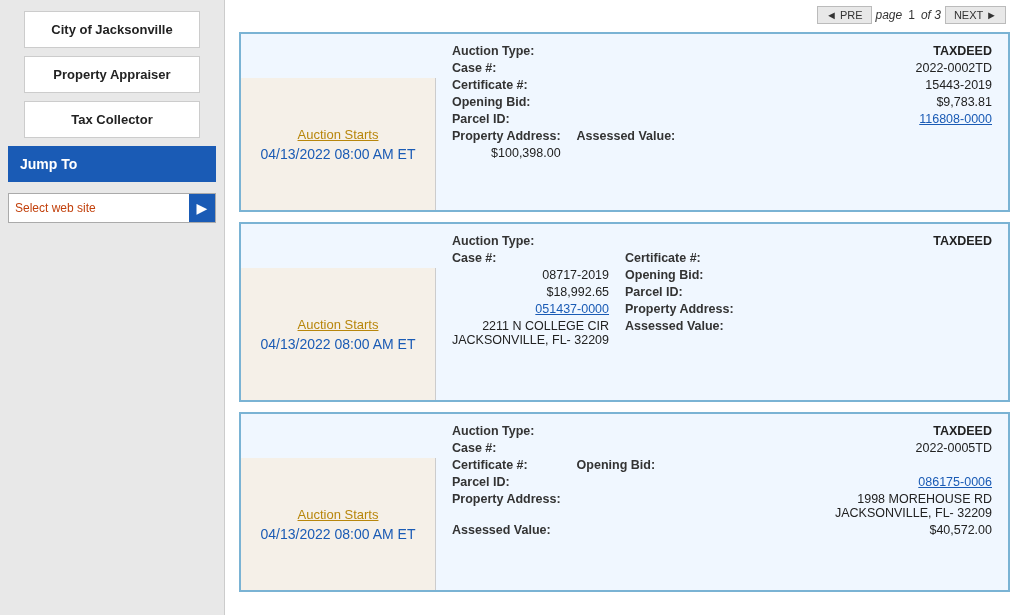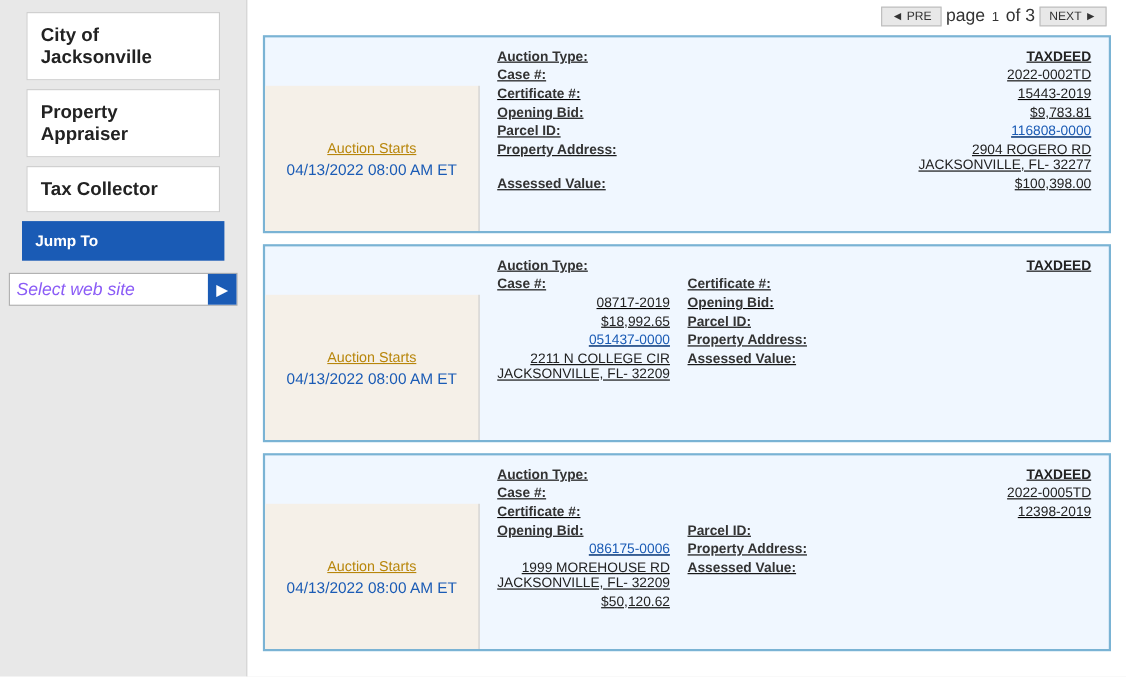--- a/index.html
+++ b/index.html
@@ -23,54 +23,54 @@
       flex-direction: column;
       gap: 2px;
     }
 
     .sidebar-nav-item {
       background: #fff;
       border: 1px solid #ccc;
       margin: 3px 24px;
       padding: 10px 12px;
       font-weight: bold;
-      font-size: 17px;
+      font-size: 13px;
       color: #222;
       cursor: pointer;
+      text-align: center;
     }
 
     .sidebar-jump-to {
       background: #1a5bb5;
       border: none;
-      margin: 3px 20px;
+      margin: 3px 8px;
       padding: 10px 12px;
       font-weight: bold;
       font-size: 14px;
       color: #fff;
       cursor: pointer;
     }
 
     .sidebar-select-wrapper {
       display: flex;
       align-items: center;
       margin: 6px 8px 4px 8px;
       border: 1px solid #aaa;
       background: #fff;
     }
 
     .sidebar-select {
       flex: 1;
       border: none;
       outline: none;
       padding: 5px 6px;
-      font-size: 16px;
-      color: #8b5cf6;
+      font-size: 12px;
+      color: #c2410c;
       background: transparent;
       appearance: none;
-      font-style: italic;
     }
 
     .sidebar-select-btn {
       background: #1a5bb5;
       border: none;
       color: #fff;
       width: 26px;
       height: 28px;
       display: flex;
       align-items: center;
@@ -100,22 +100,23 @@
     .page-btn {
       background: #e8e8e8;
       border: 1px solid #bbb;
       padding: 2px 8px;
       font-size: 11px;
       cursor: pointer;
       color: #333;
     }
 
     .page-label {
-      font-size: 16px;
+      font-size: 12px;
       color: #333;
+      font-style: italic;
     }
 
     .page-num {
       font-size: 12px;
       color: #333;
       margin: 0 2px;
     }
 
     
     .auction-card {
@@ -154,21 +155,20 @@
       text-align: center;
     }
 
     .auction-right {
       flex: 1;
       padding: 10px 16px;
       display: grid;
       grid-template-columns: auto 1fr;
       gap: 3px 16px;
       align-content: start;
-      text-decoration: underline;
     }
 
     .field-label {
       font-weight: bold;
       color: #333;
       font-size: 12.5px;
       white-space: nowrap;
     }
 
     .field-value {
@@ -246,24 +246,20 @@
       <span class="field-label">Certificate #:</span>
       <span class="field-value">15443-2019</span>
 
       <span class="field-label">Opening Bid:</span>
       <span class="field-value">$9,783.81</span>
 
       <span class="field-label">Parcel ID:</span>
       <span class="field-value link">116808-0000</span>
 
       <span class="field-label">Property Address:</span>
-      <span class="field-value address-line">
-        <span>2904 ROGERO RD</span><br>
-        <span>JACKSONVILLE, FL- 32277</span>
-      </span>
 
       <span class="field-label">Assessed Value:</span>
       <span class="field-value">$100,398.00</span>
     </div>
   </div>
 
   <div class="auction-card">
     <div class="auction-left">
       <div class="auction-starts-label">Auction Starts</div>
       <div class="auction-starts-date">04/13/2022 08:00 AM ET</div>
@@ -299,31 +295,30 @@
       <div class="auction-starts-date">04/13/2022 08:00 AM ET</div>
     </div>
     <div class="auction-right">
       <span class="field-label">Auction Type:</span>
       <span class="field-value bold">TAXDEED</span>
 
       <span class="field-label">Case #:</span>
       <span class="field-value">2022-0005TD</span>
 
       <span class="field-label">Certificate #:</span>
-      <span class="field-value">12398-2019</span>
 
       <span class="field-label">Opening Bid:</span>
 
       <span class="field-label">Parcel ID:</span>
       <span class="field-value link">086175-0006</span>
 
       <span class="field-label">Property Address:</span>
       <span class="field-value address-line">
-        <span>1999 MOREHOUSE RD</span><br>
+        <span>1998 MOREHOUSE RD</span><br>
         <span>JACKSONVILLE, FL- 32209</span>
       </span>
 
       <span class="field-label">Assessed Value:</span>
-      <span class="field-value">$50,120.62</span>
+      <span class="field-value">$40,572.00</span>
     </div>
   </div>
 
 </div>
 
 </body></html>

